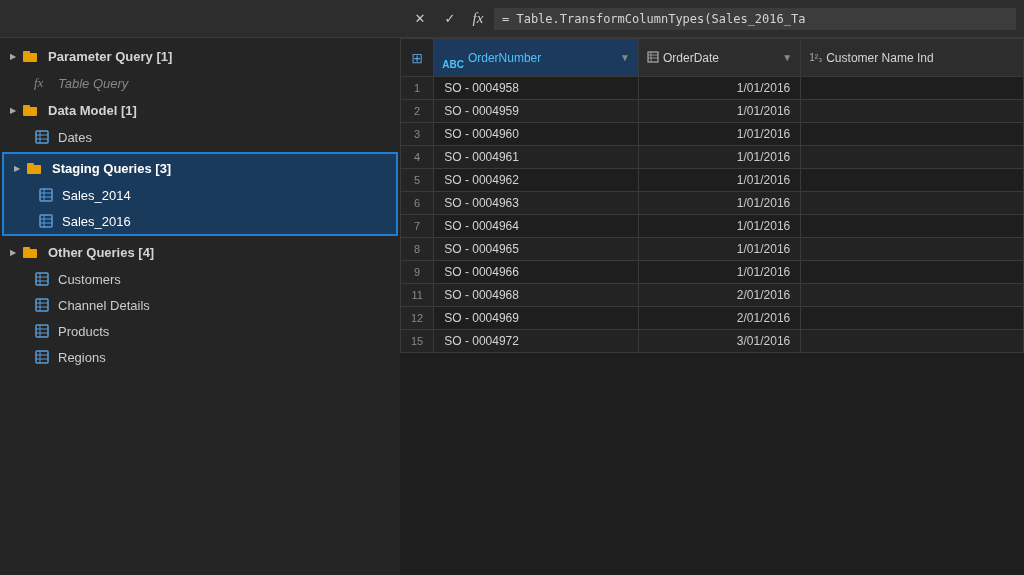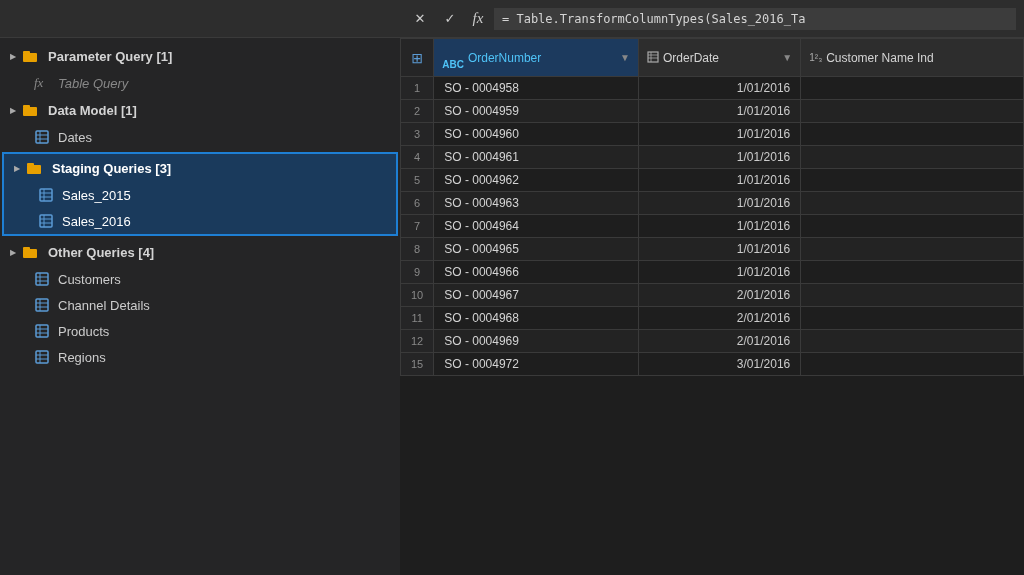--- a/index.html
+++ b/index.html
@@ -367,21 +367,21 @@
       </div>
       <div class="query-item">
         <span class="table-icon">
           <svg viewBox="0 0 14 14" fill="none">
             <rect x="1" y="1" width="12" height="12" rx="1" fill="none" stroke="#5b9bd5" stroke-width="1.5"></rect>
             <line x1="1" y1="5" x2="13" y2="5" stroke="#5b9bd5" stroke-width="1"></line>
             <line x1="1" y1="9" x2="13" y2="9" stroke="#5b9bd5" stroke-width="1"></line>
             <line x1="5" y1="1" x2="5" y2="13" stroke="#5b9bd5" stroke-width="1"></line>
           </svg>
         </span>
-        <span class="query-item-label">Sales_2015</span>
+        <span class="query-item-label">Sales_2014</span>
       </div>
       <div class="query-item">
         <span class="table-icon">
           <svg viewBox="0 0 14 14" fill="none">
             <rect x="1" y="1" width="12" height="12" rx="1" fill="none" stroke="#5b9bd5" stroke-width="1.5"></rect>
             <line x1="1" y1="5" x2="13" y2="5" stroke="#5b9bd5" stroke-width="1"></line>
             <line x1="1" y1="9" x2="13" y2="9" stroke="#5b9bd5" stroke-width="1"></line>
             <line x1="5" y1="1" x2="5" y2="13" stroke="#5b9bd5" stroke-width="1"></line>
           </svg>
         </span>
@@ -543,26 +543,20 @@
             <td class="date-col">1/01/2016</td>
             <td></td>
           </tr>
           <tr>
             <td class="row-num">9</td>
             <td class="order-num-col">SO - 0004966</td>
             <td class="date-col">1/01/2016</td>
             <td></td>
           </tr>
           <tr>
-            <td class="row-num">10</td>
-            <td class="order-num-col">SO - 0004967</td>
-            <td class="date-col">2/01/2016</td>
-            <td></td>
-          </tr>
-          <tr>
             <td class="row-num">11</td>
             <td class="order-num-col">SO - 0004968</td>
             <td class="date-col">2/01/2016</td>
             <td></td>
           </tr>
           <tr>
             <td class="row-num">12</td>
             <td class="order-num-col">SO - 0004969</td>
             <td class="date-col">2/01/2016</td>
             <td></td>

